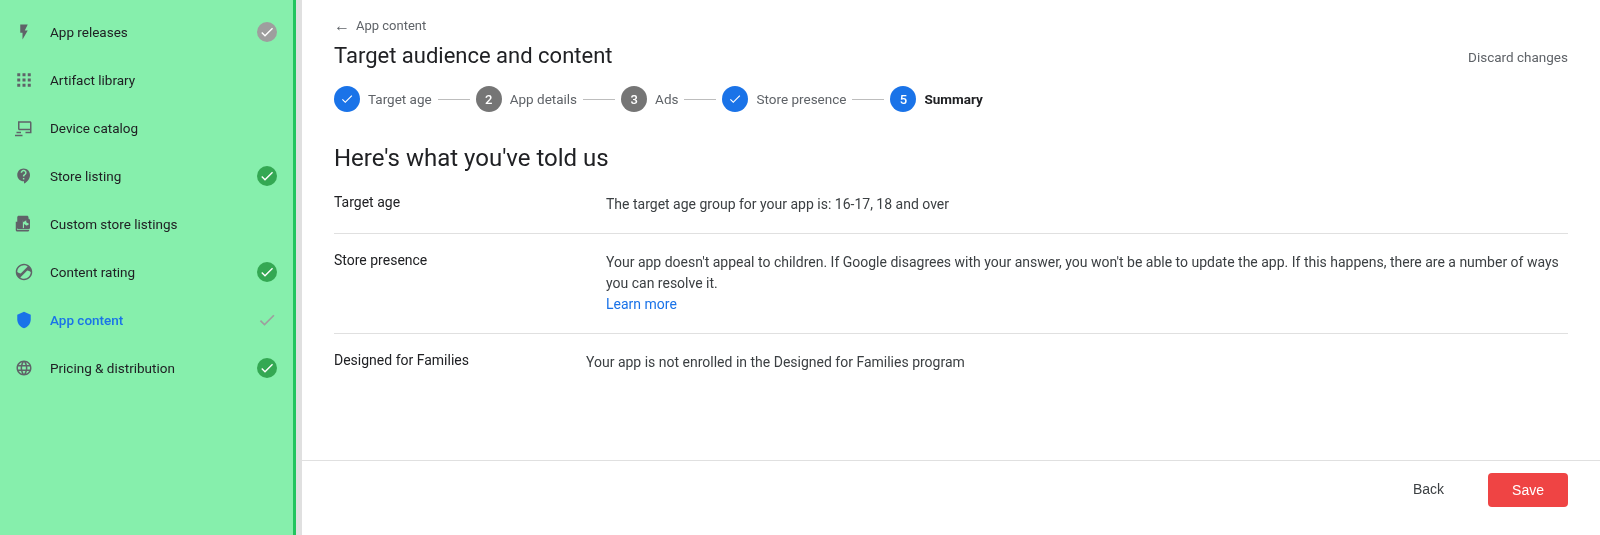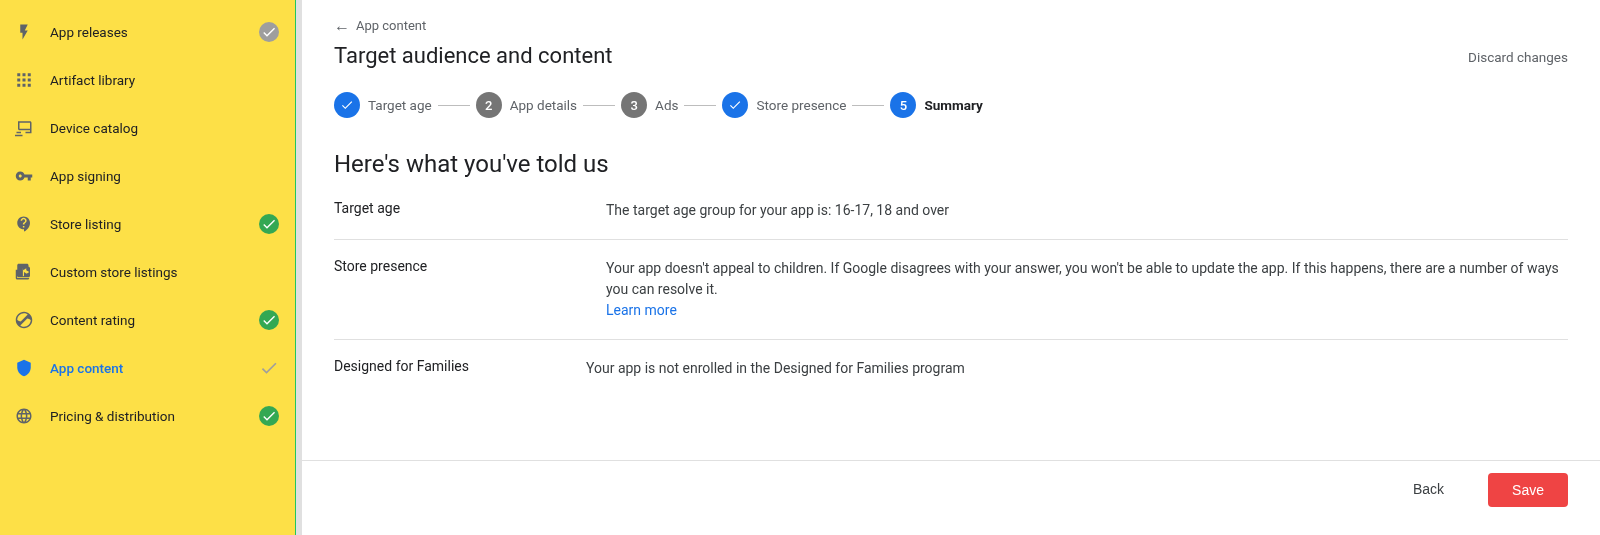--- a/index.html
+++ b/index.html
@@ -2,22 +2,22 @@
 <html><head>
   <meta charset="utf-8">
   <style>
     * { box-sizing: border-box; margin: 0; padding: 0; }
     body { font-family: 'Roboto', Arial, sans-serif; font-size: 14px; color: #202124; background: #f1f3f4; display: flex; height: 535px; overflow: hidden; }
 
     
     .sidebar {
       width: 296px;
       min-width: 296px;
-      background: #fde047;
-      border-right: 1px solid #22c55e;
+      background: #86efac;
+      border-right: 3px solid #22c55e;
       overflow-y: auto;
       padding: 8px 0;
     }
     .sidebar-item {
       display: flex;
       align-items: center;
       padding: 10px 16px 10px 12px;
       cursor: pointer;
       position: relative;
       min-height: 48px;
@@ -83,21 +83,21 @@
       margin-bottom: 8px;
     }
     .breadcrumb .back-arrow { font-size: 16px; color: #5f6368; }
     .breadcrumb .breadcrumb-text { color: #5f6368; }
 
     
     .page-header {
       display: flex;
       align-items: flex-start;
       justify-content: space-between;
-      margin-bottom: 24px;
+      margin-bottom: 18px;
     }
     .page-title { font-size: 22px; font-weight: 400; color: #202124; }
     .discard-link { color: #5f6368; font-size: 13.5px; cursor: pointer; margin-top: 6px; }
 
     
     .stepper {
       display: flex;
       align-items: center;
       gap: 0;
       margin-bottom: 28px;
@@ -221,28 +221,20 @@
 
   <div class="sidebar-item">
     <span class="icon">
       <svg width="18" height="18" viewBox="0 0 24 24" fill="#5f6368">
           <path d="M20 3H4v10c0 1.1.9 2 2 2h14v2h-6v2h8V5c0-1.1-.9-2-2-2zm0 10H6V5h14v8zM0 21h10v2H0zm2-4h6v2H2z"></path>
         </svg>
     </span>
     <span class="label">Device catalog</span>
   </div>
 
-  <div class="sidebar-item">
-    <span class="icon">
-      <svg width="18" height="18" viewBox="0 0 24 24" fill="#5f6368">
-          <path d="M12.65 10A5.99 5.99 0 0 0 7 6c-3.31 0-6 2.69-6 6s2.69 6 6 6a5.99 5.99 0 0 0 5.65-4H17v4h4v-4h2v-4H12.65zM7 14c-1.1 0-2-.9-2-2s.9-2 2-2 2 .9 2 2-.9 2-2 2z"></path>
-        </svg>
-    </span>
-    <span class="label">App signing</span>
-  </div>
 
   <div class="sidebar-item">
     <span class="icon">
       <svg width="18" height="18" viewBox="0 0 24 24" fill="#5f6368">
           <path d="M11.5 2C6.81 2 3 5.81 3 10.5S6.81 19 11.5 19h.5v3c4.86-2.34 8-7 8-11.5C20 5.81 16.19 2 11.5 2zm1 14.5h-2v-2h2v2zm0-4h-2c0-3.25 3-3 3-5 0-1.1-.9-2-2-2s-2 .9-2 2h-2c0-2.21 1.79-4 4-4s4 1.79 4 4c0 2.5-3 2.75-3 5z"></path>
         </svg>
     </span>
     <span class="label">Store listing</span>
     <span class="status-icon status-green">
       <svg class="check-svg" viewBox="0 0 24 24" fill="white">

